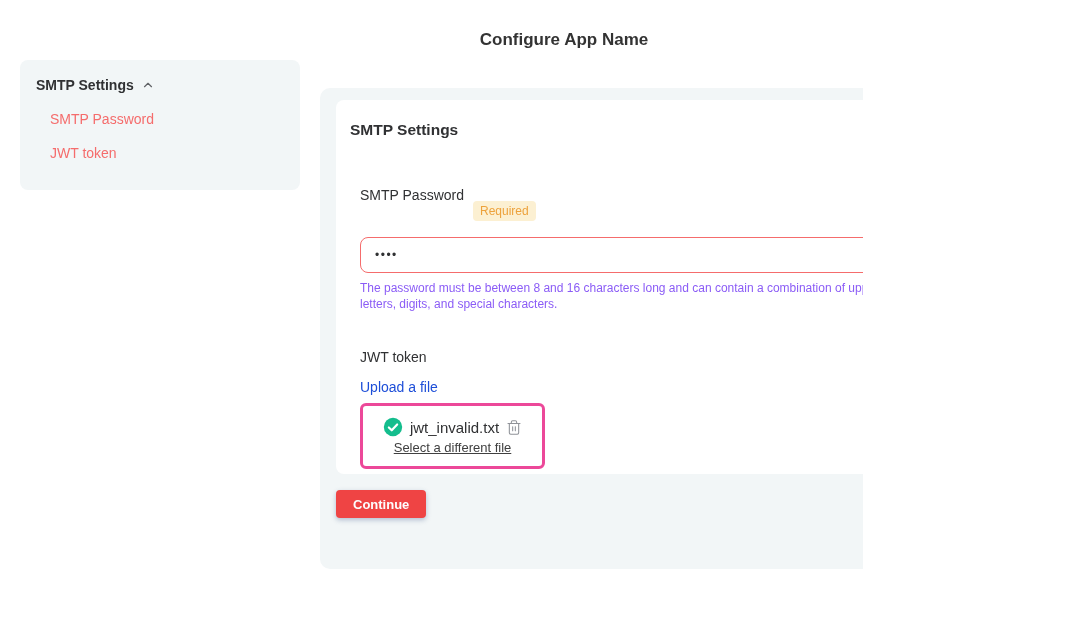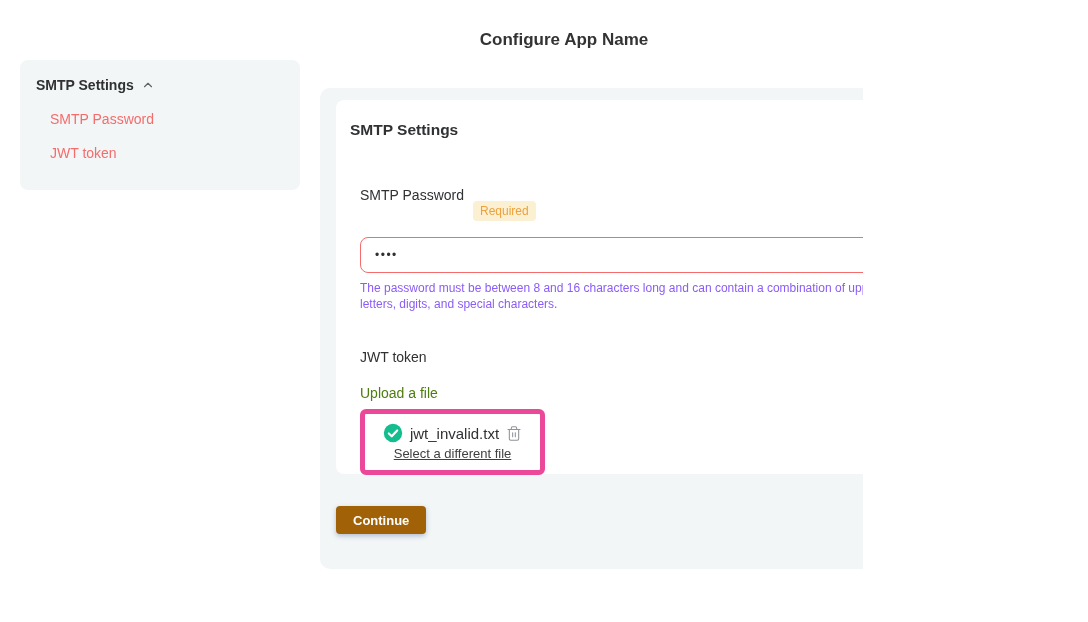--- a/index.html
+++ b/index.html
@@ -51,37 +51,37 @@
   .eye-toggle {
     position: absolute; right: 12px; top: 50%; transform: translateY(-50%);
     width: 18px; height: 18px; cursor: pointer; display: flex; align-items: center;
   }
   .helper-text {
     margin-top: 7px; font-size: 12px; line-height: 16px; color: #8b5cf6; max-width: 672px;
   }
 
   .jwt-section { margin-top: 37px; }
   .jwt-label { font-size: 14px; color: #303133; }
-  .upload-label { margin-top: 20px; font-size: 14px; color: #4d7c0f; }
+  .upload-label { margin-top: 14px; font-size: 14px; color: #1d4ed8; }
   .upload-box {
-    margin-top: 8px; width: 185px; height: 66px; border: 5px solid #ec4899; border-radius: 6px;
+    margin-top: 8px; width: 185px; height: 66px; border: 3px solid #ec4899; border-radius: 6px;
     display: flex; flex-direction: column; align-items: center; justify-content: center; gap: 3px;
     background: #ffffff;
   }
   .file-row { display: flex; align-items: center; gap: 7px; }
   .file-row svg { display: block; }
   .file-name { font-size: 15px; color: #303133; }
   .trash-btn { cursor: pointer; display: flex; align-items: center; }
   .select-link { font-size: 13px; color: #404040; text-decoration: underline; cursor: pointer; }
   .jwt-error { margin-top: 6px; font-size: 12.5px; color: #f56c6c; }
 
   .panel-error { margin-top: 30px; font-size: 12.5px; color: #f56c6c; }
   .continue-btn {
-    margin-top: 32px; height: 28px; padding: 0 17px; border: none; border-radius: 4px;
-    background: #a16207; color: #fdfdfe; font-size: 13px; font-weight: bold;
+    margin-top: 16px; height: 28px; padding: 0 17px; border: none; border-radius: 4px;
+    background: #ef4444; color: #fdfdfe; font-size: 13px; font-weight: bold;
     font-family: "Liberation Sans", sans-serif; cursor: not-allowed;
     box-shadow: 0 2px 5px rgba(100, 120, 160, 0.45);
   }
 </style>
 </head>
 <body>
 
 <div class="page">
 
   <h1 class="page-title">Configure App Name</h1>

